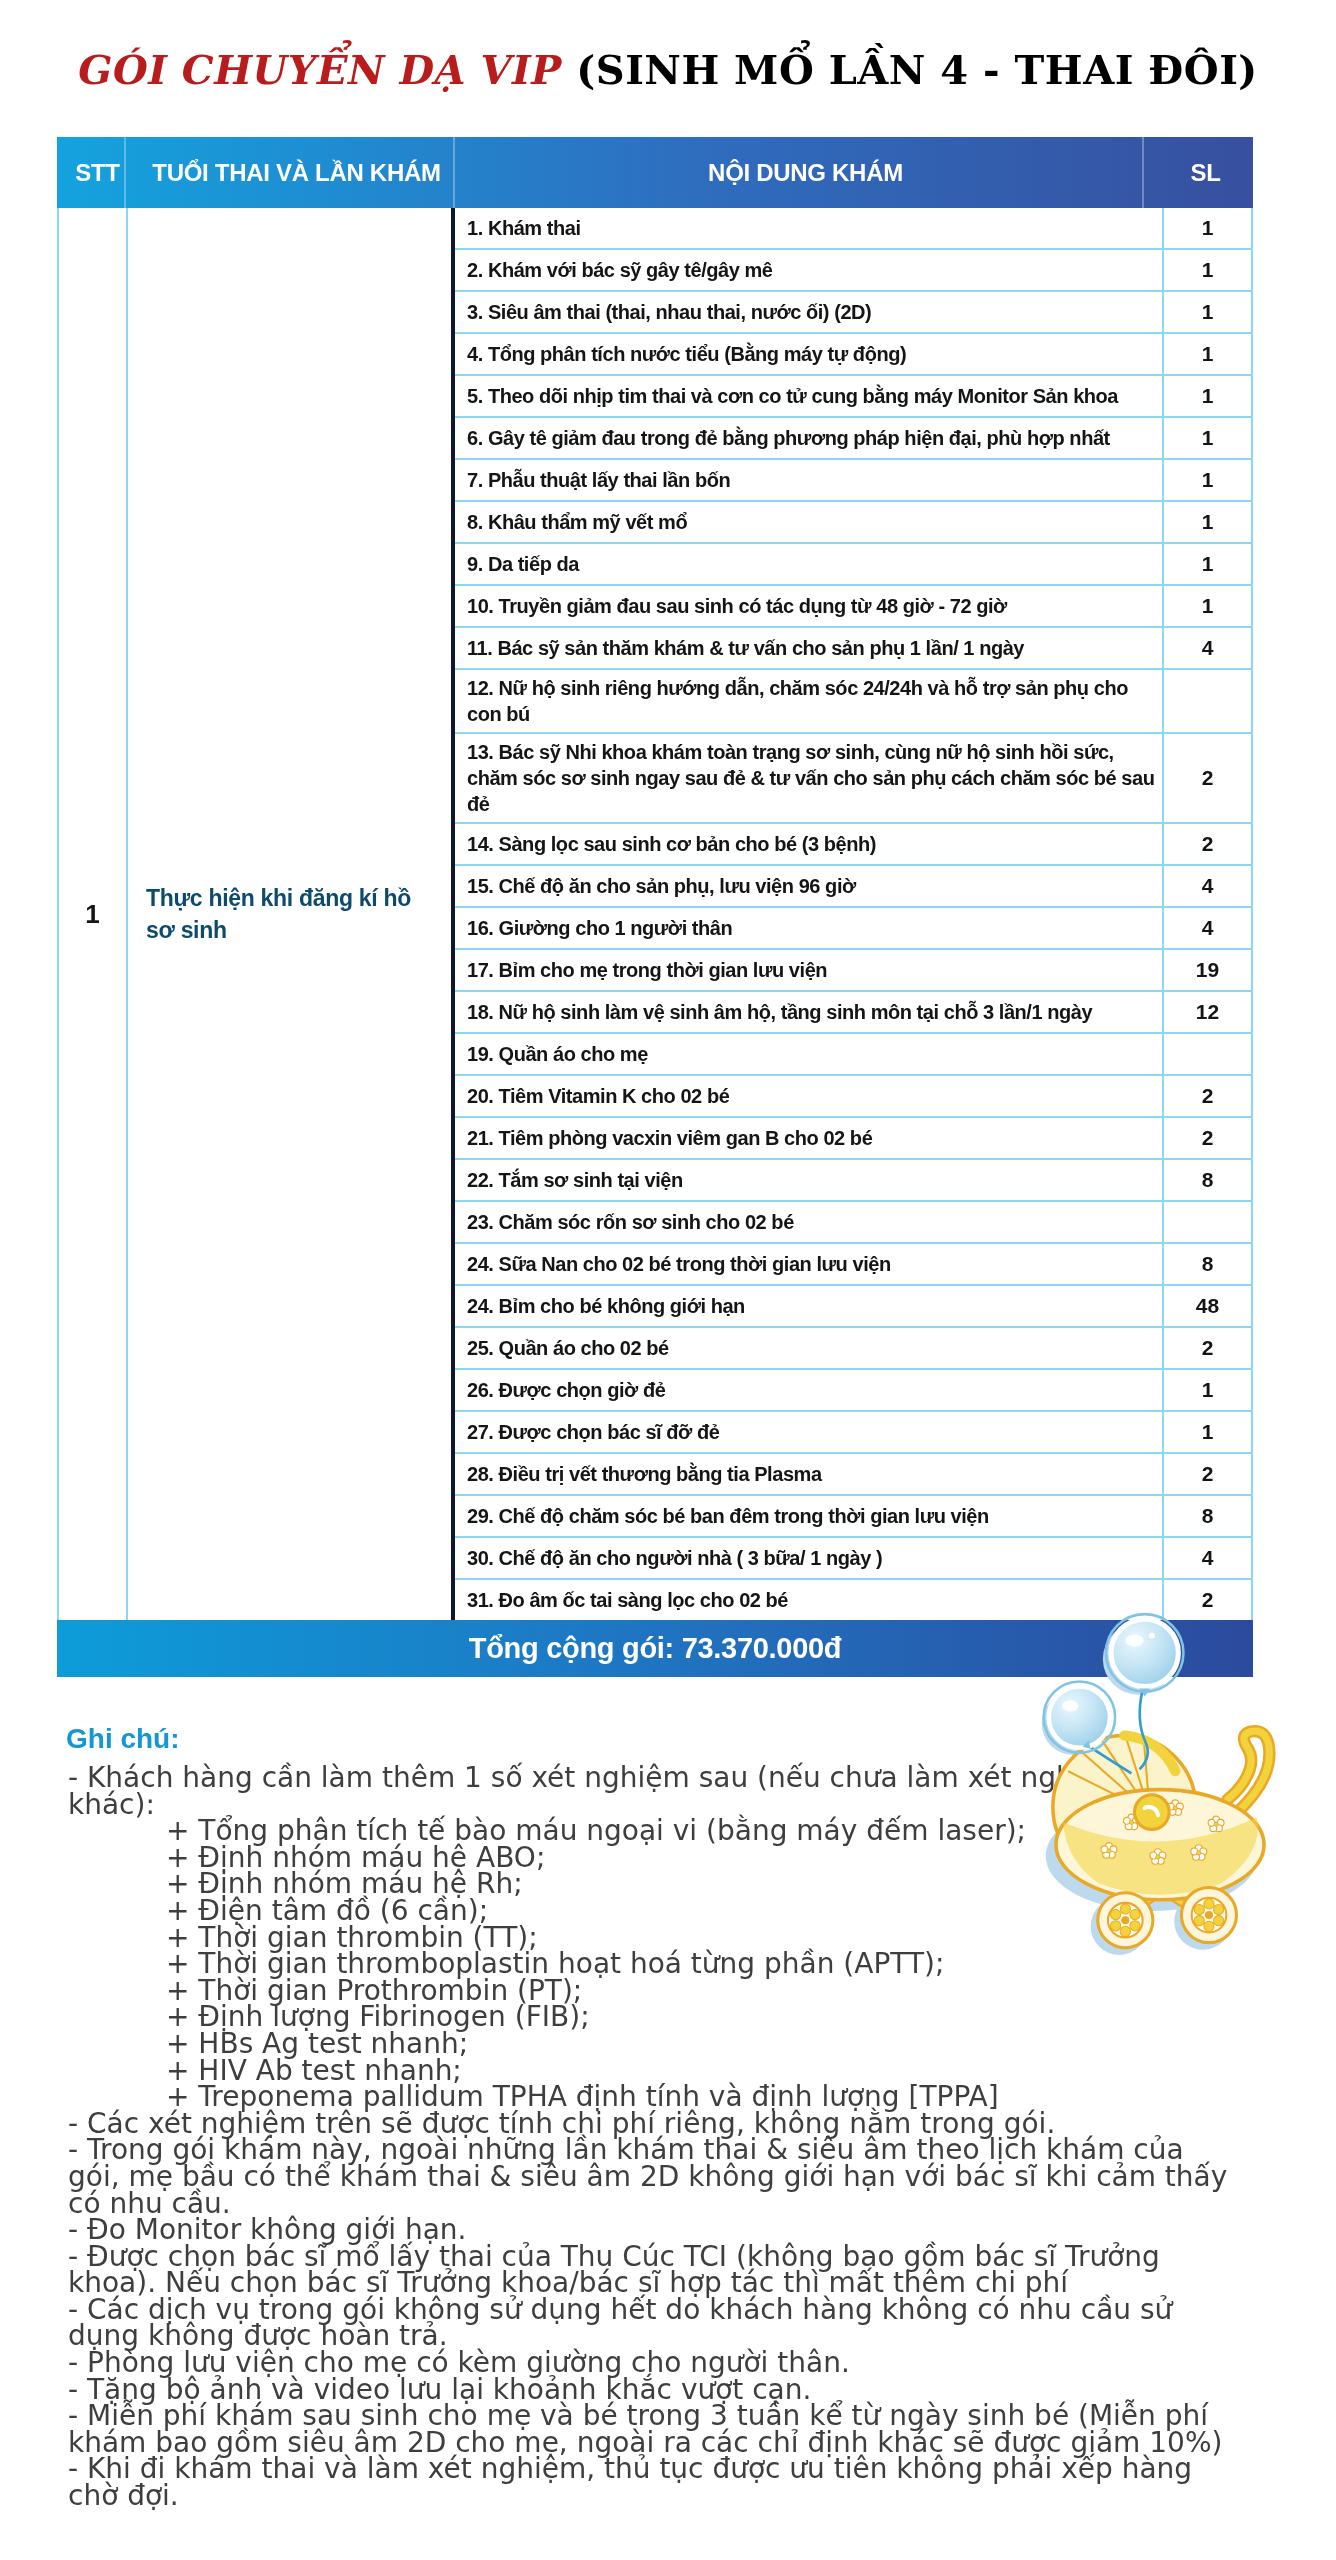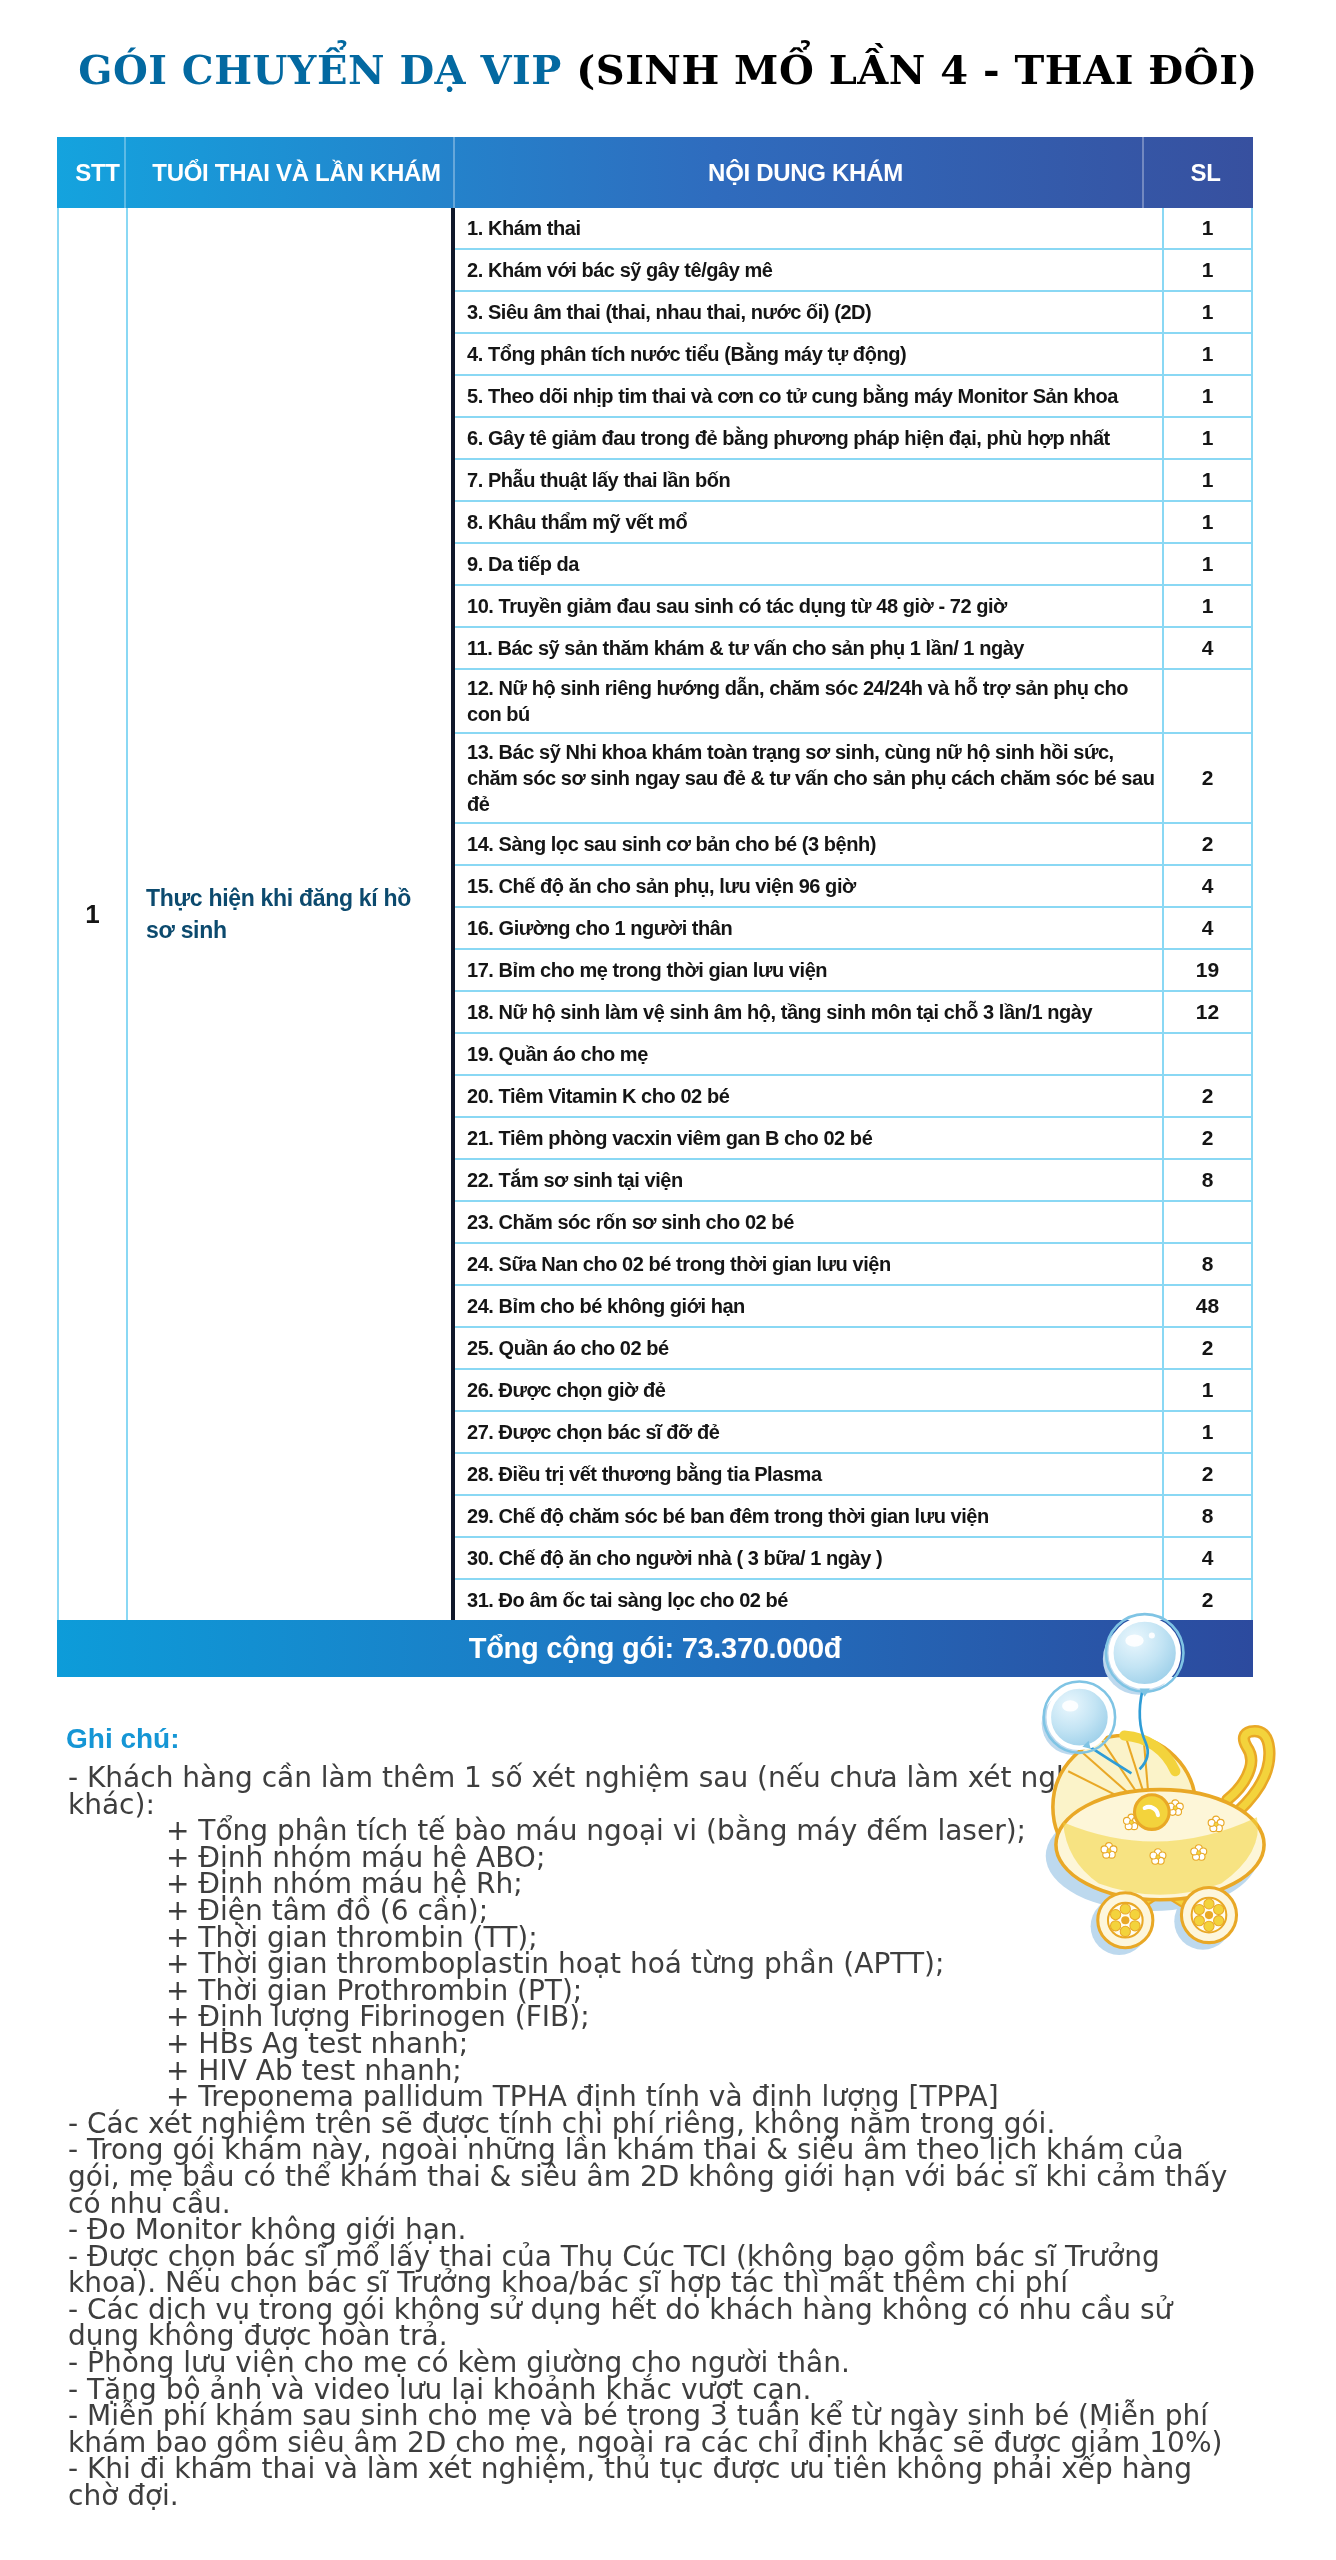--- a/index.html
+++ b/index.html
@@ -3,21 +3,21 @@
 <meta charset="utf-8">
 <style>
   html,body{margin:0;padding:0;background:#ffffff;}
   .page{position:relative;width:1336px;height:2560px;overflow:hidden;background:#fff;
         font-family:"Liberation Sans","DejaVu Sans",sans-serif;}
 
   
   .title{position:absolute;top:46px;left:0;width:100%;text-align:center;
          font-family:"DejaVu Serif","Liberation Serif",serif;font-weight:700;
          font-size:40px;letter-spacing:0.5px;white-space:nowrap;}
-  .title .t1{color:#0369a1;}
+  .title .t1{color:#b91c1c;font-style:italic;}
   .title .t2{color:#000000;}
 
   
   .table{position:absolute;left:57px;top:137px;width:1196px;}
   .thead{display:flex;height:71px;
          background:linear-gradient(90deg,#14A3DE 0%,#2F6CBE 55%,#37509F 100%);
          color:#fff;font-weight:700;}
   .th{display:flex;align-items:center;justify-content:center;font-size:24px;letter-spacing:-0.3px;padding-left:14px;}
   .th-stt{width:69px;border-right:2px solid rgba(255,255,255,0.30);box-sizing:border-box;}
   .th-age{width:329px;border-right:2px solid rgba(255,255,255,0.30);box-sizing:border-box;}

